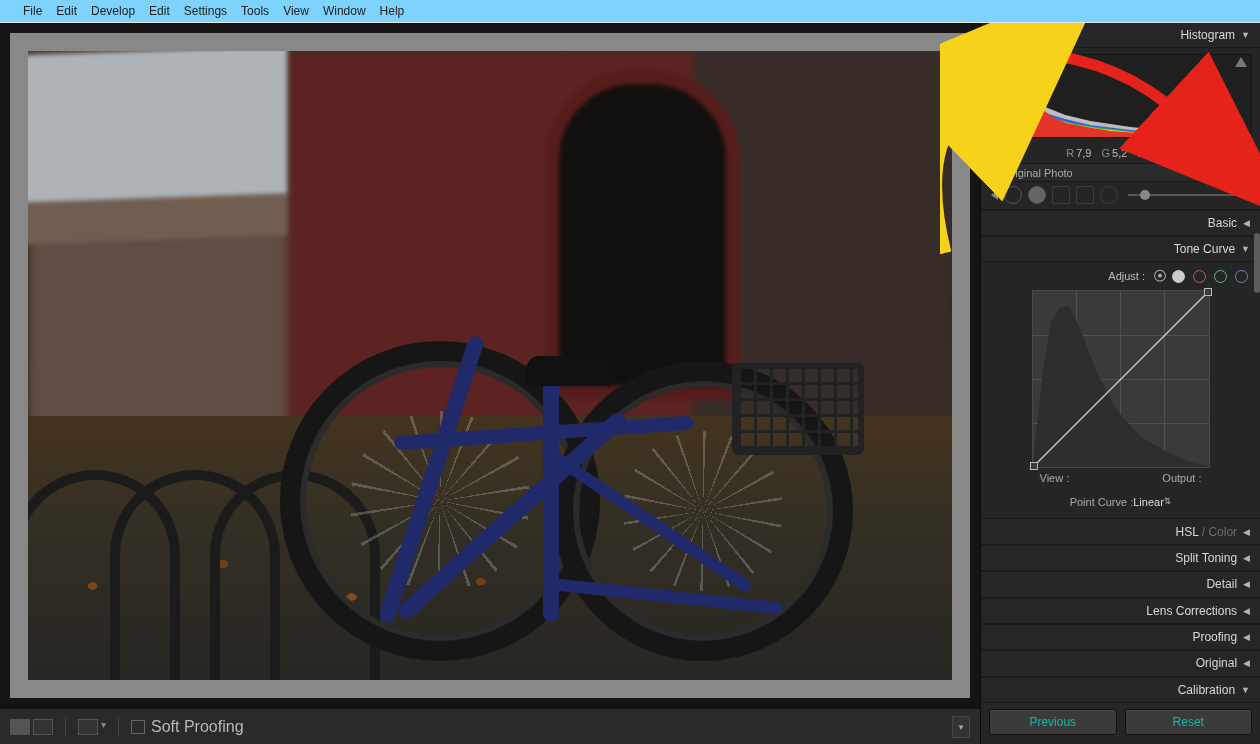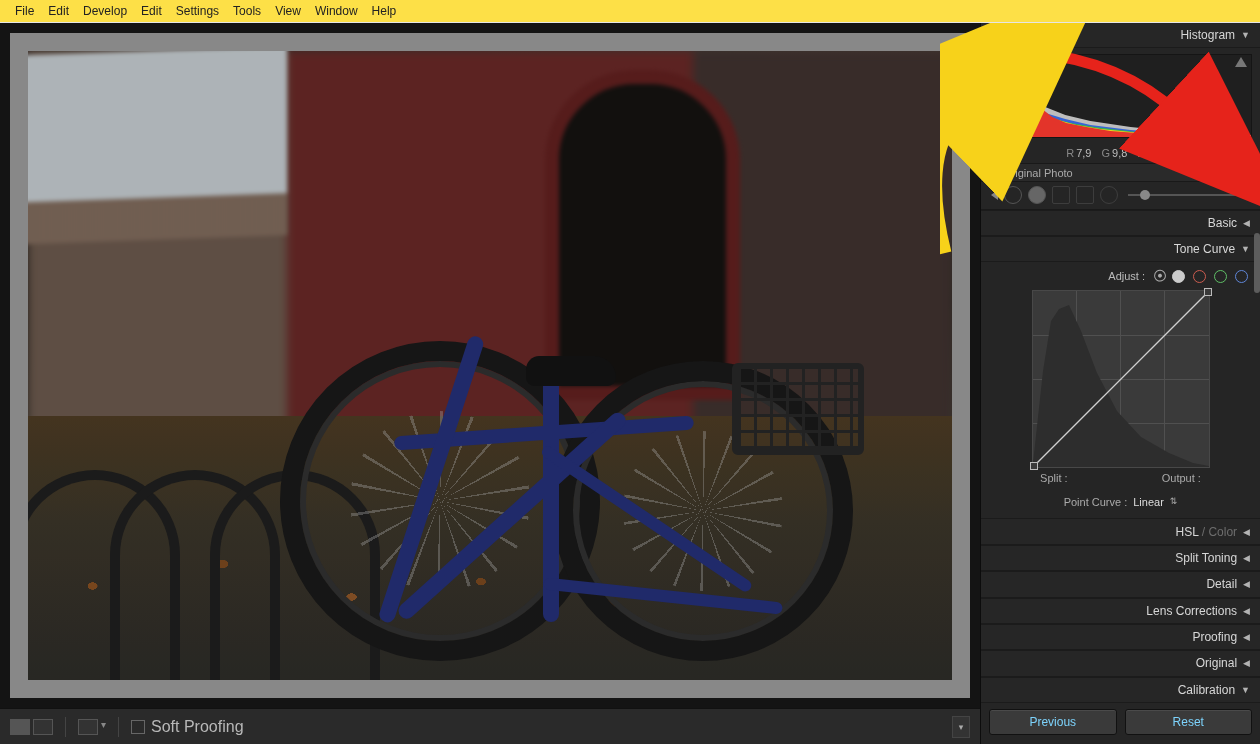--- a/index.html
+++ b/index.html
@@ -8,26 +8,26 @@
     width: 1260px;
     height: 744px;
     background: #fff;
     font-family: "Segoe UI", Arial, sans-serif;
     overflow: hidden;
     color: #ccc;
   }
   
   .menubar {
     height: 22px;
-    background: #fde047;
+    background: #7dd3fc;
     display: flex;
     align-items: center;
     font-size: 12px;
     color: #222;
-    padding-left: 8px;
+    padding-left: 16px;
     border-bottom: 1px solid #e6e6e6;
   }
   .menubar .item { padding: 0 7px; cursor: default; }
   
   .app {
     position: relative;
     height: 722px;
     background: #111;
     display: flex;
   }
@@ -261,30 +261,30 @@
       linear-gradient(#505050,#505050) 0 50%/100% 1px no-repeat,
       linear-gradient(#505050,#505050) 0 75%/100% 1px no-repeat,
       linear-gradient(#505050,#505050) 25% 0/1px 100% no-repeat,
       linear-gradient(#505050,#505050) 50% 0/1px 100% no-repeat,
       linear-gradient(#505050,#505050) 75% 0/1px 100% no-repeat;
   }
   .curve-hist{position:absolute;inset:0;}
   .curve-line{position:absolute;inset:0;}
   .curve-pt{position:absolute;width:6px;height:6px;border:1px solid #bbb;background:#3a3a3a;}
   .tc-labels{display:flex;justify-content:space-around;margin-top:4px;font-size:11px;color:#aaa;}
-  .tc-pointcurve{margin-top:12px;display:flex;justify-content:center;gap:6px;font-size:11px;color:#aaa;}
+  .tc-pointcurve{margin-top:12px;display:flex;justify-content:center;font-size:11px;color:#aaa;}
   .tc-pointcurve .val{color:#ddd;text-align:center;}
   .tc-pointcurve .car{font-size:9px;}
   
   .side-buttons{
     margin-top:auto;
     display:flex; gap:8px; padding:6px 8px 10px;
   }
   .btn{
-    flex:1;height:24px;border:1px solid #111;border-radius:3px;background:#3a3a3a;display:flex;align-items:center;justify-content:center;color:#7dd3fc;font-size:12px;box-shadow:inset 0 1px 0 #4a4a4a;
+    flex:1;height:24px;border:1px solid #111;border-radius:3px;background:#3a3a3a;display:flex;align-items:center;justify-content:center;color:#14b8a6;font-size:12px;box-shadow:inset 0 1px 0 #4a4a4a;
   }
   
   .scroll-hint{
     position:absolute; right:0; top:210px; width:6px; height:60px; background:#5c5c5c; border-radius:3px;
   }
   
   .anno-svg{
     position:absolute;
     top:0; right:0;
     width:320px;
@@ -375,21 +375,21 @@
       <svg class="histo-svg" viewBox="0 0 260 82" preserveAspectRatio="none">
         <path d="M0,82 L0,76 8,25 14,14 22,10 30,28 40,40 55,52 75,60 100,66 140,72 200,78 260,80 L260,82 Z" fill="#bdbdbd"></path>
         <path d="M0,82 L0,78 8,46 14,32 22,26 30,40 40,50 55,58 75,64 100,70 140,75 200,79 260,81 L260,82 Z" fill="#3665d6"></path>
         <path d="M4,82 L4,80 12,56 18,40 26,34 34,46 44,54 58,62 80,68 104,72 146,77 200,80 260,81 L260,82 Z" fill="#39b54a"></path>
         <path d="M10,82 L10,80 20,60 26,46 34,38 42,50 52,58 64,64 86,70 110,74 150,78 205,80 260,81 L260,82 Z" fill="#f4d41f"></path>
         <path d="M18,82 L18,80 28,64 36,50 44,44 52,54 62,62 76,68 96,72 120,76 160,79 210,81 260,81 L260,82 Z" fill="#e3342a"></path>
       </svg>
     </div>
     <div class="histo-readout">
       <span><span class="lab">R</span><span>7,9</span></span>
-      <span><span class="lab">G</span><span>9,8</span></span>
+      <span><span class="lab">G</span><span>5,2</span></span>
       <span><span class="lab">B</span><span>1,9</span>&nbsp;<span>%</span></span>
     </div>
 
     <div class="strip">
       <span class="sq"></span>
       <span>Original Photo</span>
     </div>
 
     <div class="toolrow">
       <span class="tri-left"></span>
@@ -425,21 +425,21 @@
         <svg class="curve-hist" viewBox="0 0 176 176" preserveAspectRatio="none">
           <path d="M0,176 L0,172 10,80 18,30 26,18 36,14 48,40 64,82 84,120 108,146 136,162 160,172 176,175 L176,176 Z" fill="#2d2d2d"></path>
         </svg>
         <svg class="curve-line" viewBox="0 0 176 176" preserveAspectRatio="none">
           <line x1="0" y1="176" x2="176" y2="0" stroke="#cfcfcf" stroke-width="1.3"></line>
         </svg>
         <div class="curve-pt" style="left:-3px;bottom:-3px;"></div>
         <div class="curve-pt" style="right:-3px;top:-3px;"></div>
       </div>
       <div class="tc-labels">
-        <span>Split :</span>
+        <span>View :</span>
         <span>Output :</span>
       </div>
       <div class="tc-pointcurve">
         <span>Point Curve :</span>
         <span class="val">Linear</span>
         <span class="car">⇅</span>
       </div>
     </div>
 
     <div class="panel-head">

